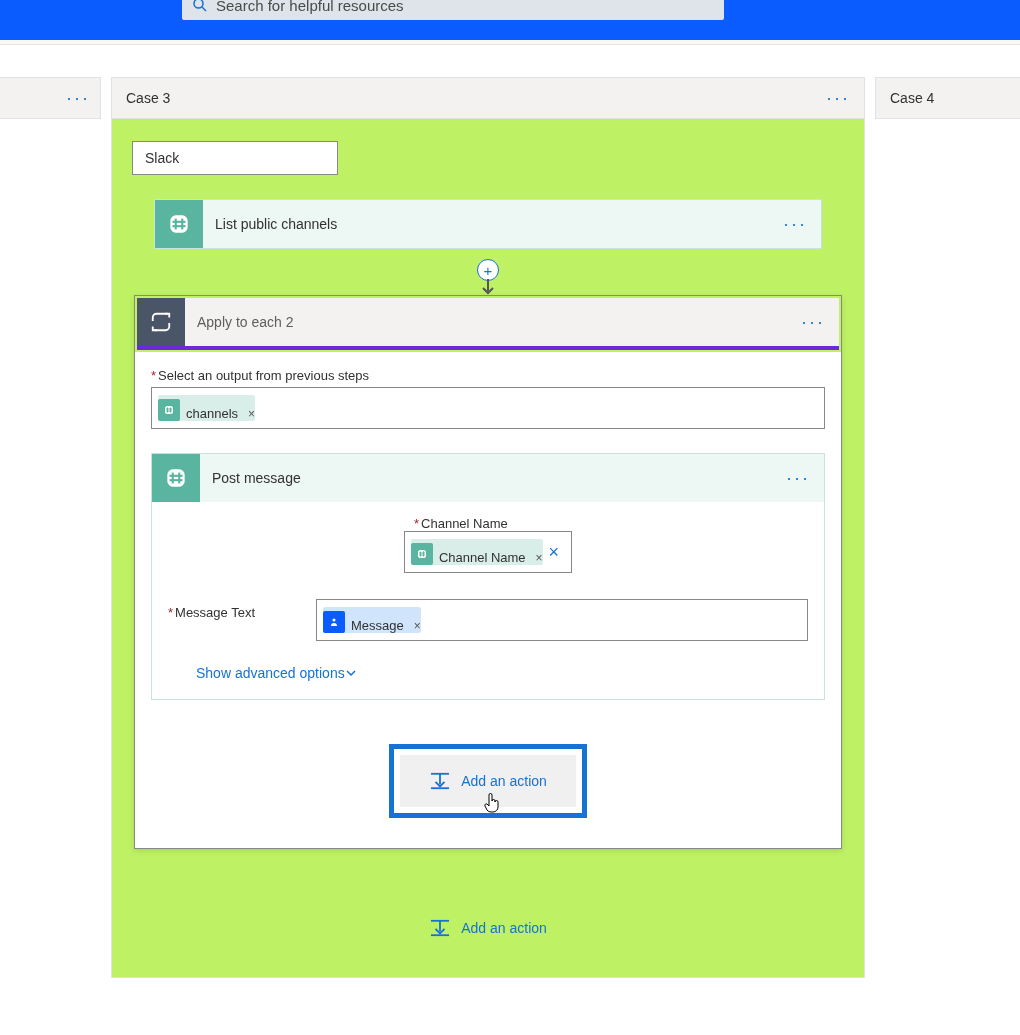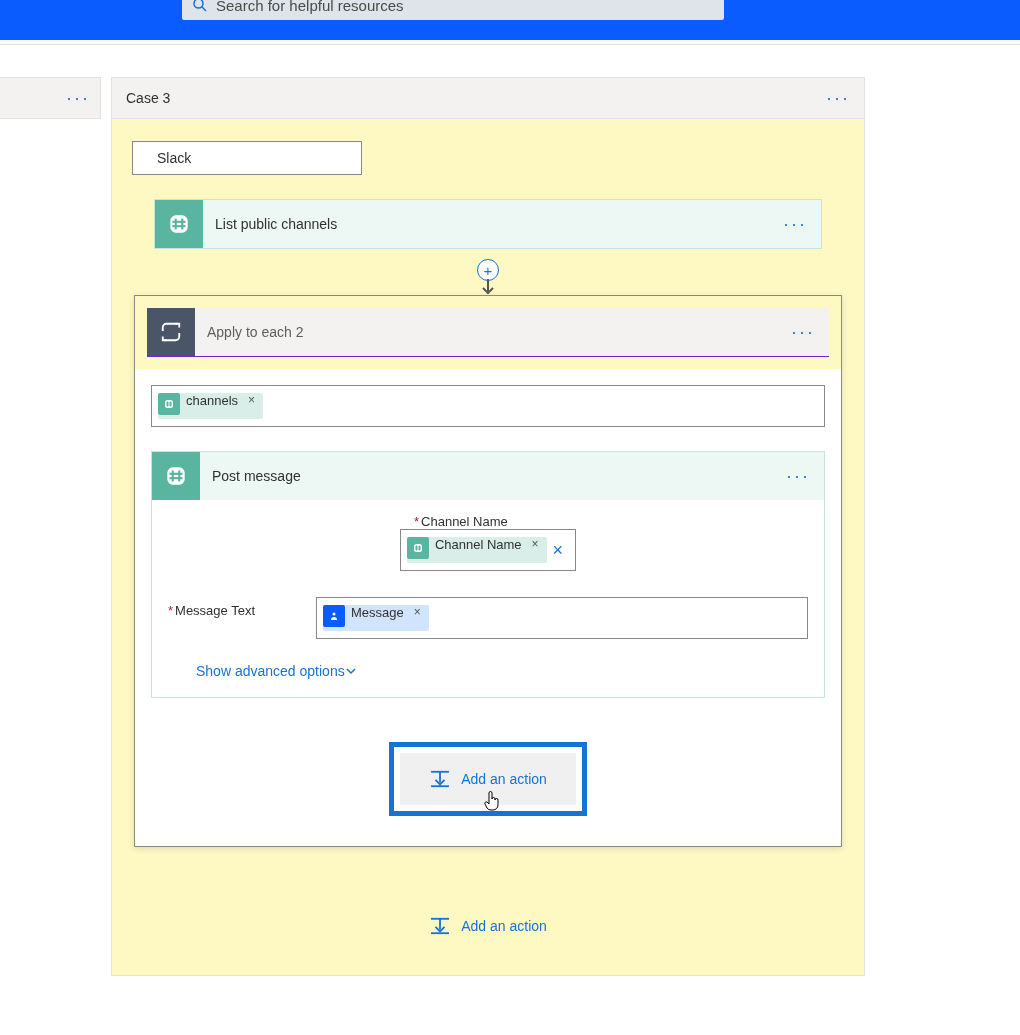--- a/index.html
+++ b/index.html
@@ -69,21 +69,21 @@
     border: 1px solid #e1e1e1;
     border-right: none;
     display: flex;
     align-items: center;
     padding-left: 14px;
     color: #323130;
   }
   .case-main {
     width: 752px;
     border: 1px solid #e1e1e1;
-    background: #fef9c3;
+    background: #bef264;
   }
   .case-header {
     height: 40px;
     background: #f3f2f1;
     display: flex;
     align-items: center;
     justify-content: space-between;
     padding: 0 14px;
     border-bottom: 1px solid #e1e1e1;
   }
@@ -100,21 +100,21 @@
   .equals-label {
     margin-left: 20px;
     font-size: 13px;
   }
   .req-star { color: #a4262c; margin-right: 2px; }
   .equals-input {
     margin: 4px 0 0 20px;
     width: 180px;
     height: 32px;
     border: 1px solid #8a8886;
-    padding: 0 24px;
+    padding: 0 12px;
     font-size: 14px;
     display: flex;
     align-items: center;
     background: #fff;
   }
 
   .action-card {
     margin: 24px auto 0 auto;
     width: 666px;
     border: 1px solid #c6e4dc;
@@ -199,23 +199,22 @@
     border: 1px solid #8a8886;
     min-height: 34px;
     display: flex;
     align-items: center;
     padding: 3px 6px;
     gap: 6px;
     background: #fff;
   }
   .token {
     display: inline-flex;
-    align-items: flex-start;
+    align-items: flex-end;
     height: 26px;
-    padding-right: 8px;
     font-size: 13px;
     border-radius: 2px;
     gap: 6px;
   }
   .token.slack { background: #d9eee8; }
   .token.flow  { background: #d0e5fb; }
   .token-icon {
     width: 22px;
     height: 22px;
     display: flex;
@@ -377,34 +376,37 @@
 
       <div class="plus-arrow">
         <div class="plus-circle">+</div>
         <svg class="arrow-down" width="18" height="18" viewBox="0 0 18 18">
           <line x1="9" y1="0" x2="9" y2="12" stroke="#555" stroke-width="2"></line>
           <polyline points="4,9 9,14 14,9" fill="none" stroke="#555" stroke-width="2"></polyline>
         </svg>
       </div>
 
       <div class="apply-wrap">
-        <div class="action-card gray" style="margin:12px;width:auto;border:none;border-bottom:1px solid #6d28d9;">
+        <div class="action-card gray" style="margin:2px;width:auto;border:none;border-bottom:4px solid #6d28d9;">
           <div class="apply-tile">
             <svg width="22" height="22" viewBox="0 0 24 24">
               <polyline points="17,3 21,3 21,7" fill="none" stroke="#fff" stroke-width="2"></polyline>
               <path d="M3 11 V7 a4 4 0 0 1 4-4 h12" fill="none" stroke="#fff" stroke-width="2"></path>
               <polyline points="7,21 3,21 3,17" fill="none" stroke="#fff" stroke-width="2"></polyline>
               <path d="M21 13 V17 a4 4 0 0 1 -4 4 H5" fill="none" stroke="#fff" stroke-width="2"></path>
             </svg>
           </div>
           <span class="card-title gray">Apply to each 2</span>
           <span class="ellipsis" style="margin-right:14px;">···</span>
         </div>
 
         <div class="apply-body">
+          <div class="field-label">
+            <span class="req-star">*</span><span>Select an output from previous steps</span>
+          </div>
           <div class="token-row">
             <span class="token slack">
               <span class="token-icon slack">
                 <svg width="12" height="12" viewBox="0 0 24 24">
                     <rect x="4" y="4" width="16" height="16" rx="5" fill="#fff"></rect>
                     <line x1="9" y1="7" x2="9" y2="17" stroke="#59b5a0" stroke-width="2"></line>
                     <line x1="15" y1="7" x2="15" y2="17" stroke="#59b5a0" stroke-width="2"></line>
                     <line x1="6" y1="10" x2="18" y2="10" stroke="#59b5a0" stroke-width="2"></line>
                     <line x1="6" y1="14" x2="18" y2="14" stroke="#59b5a0" stroke-width="2"></line>
                   </svg>
@@ -503,19 +505,22 @@
           <line x1="12" y1="2" x2="12" y2="14" stroke="#1672d3" stroke-width="2"></line>
           <polyline points="7,11 12,16 17,11" fill="none" stroke="#1672d3" stroke-width="2"></polyline>
           <line x1="2" y1="18" x2="22" y2="18" stroke="#1672d3" stroke-width="2"></line>
         </svg>
         <span>Add an action</span>
       </div>
 
     </div>
   </div>
 
+  <div class="case-ghost-right">
+    <span>Case 4</span>
+  </div>
 
 </div>
 
 <div class="footer-btns">
   <button>+ New step</button>
   <button>Save</button>
 </div>
 
 </body></html>

